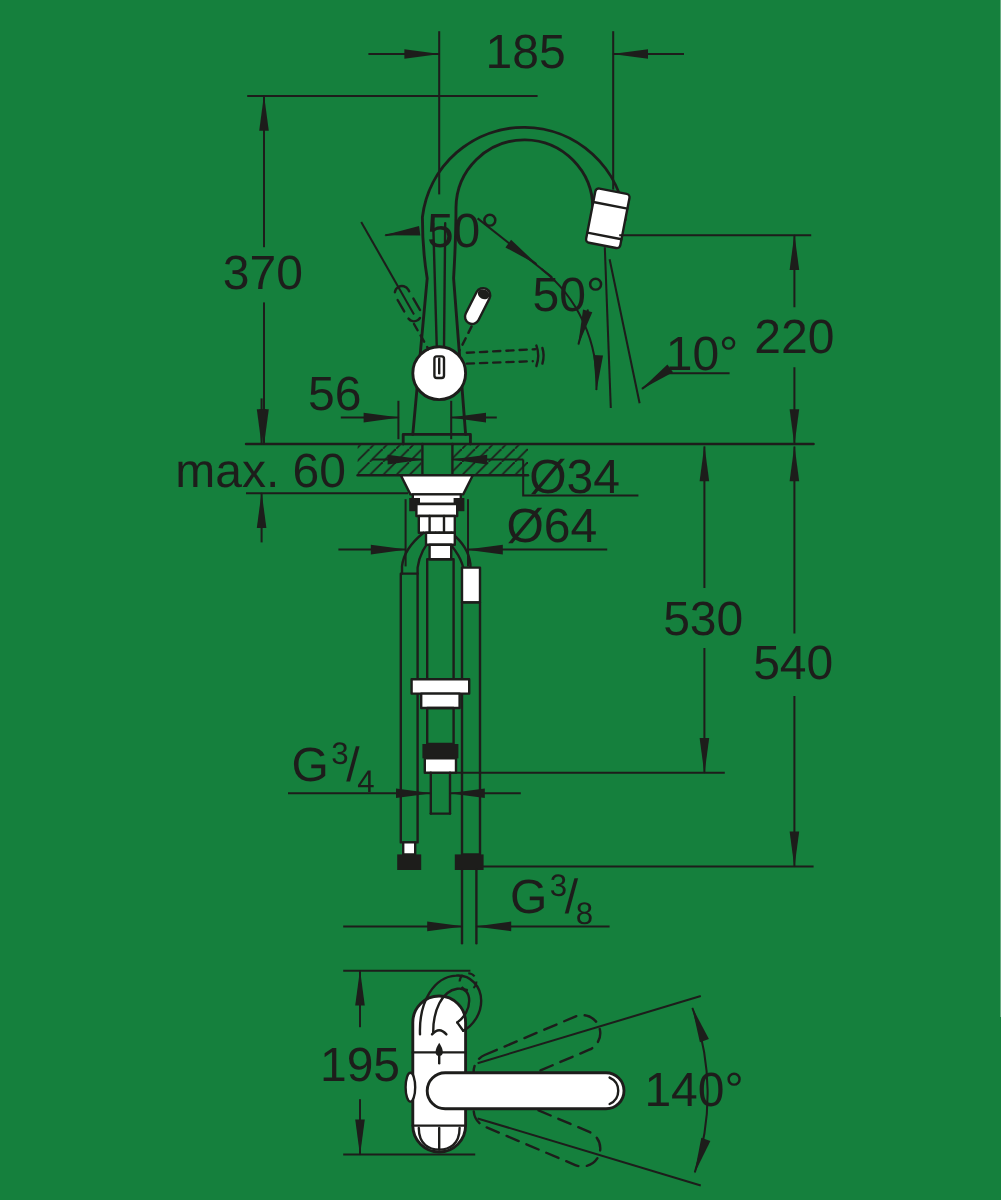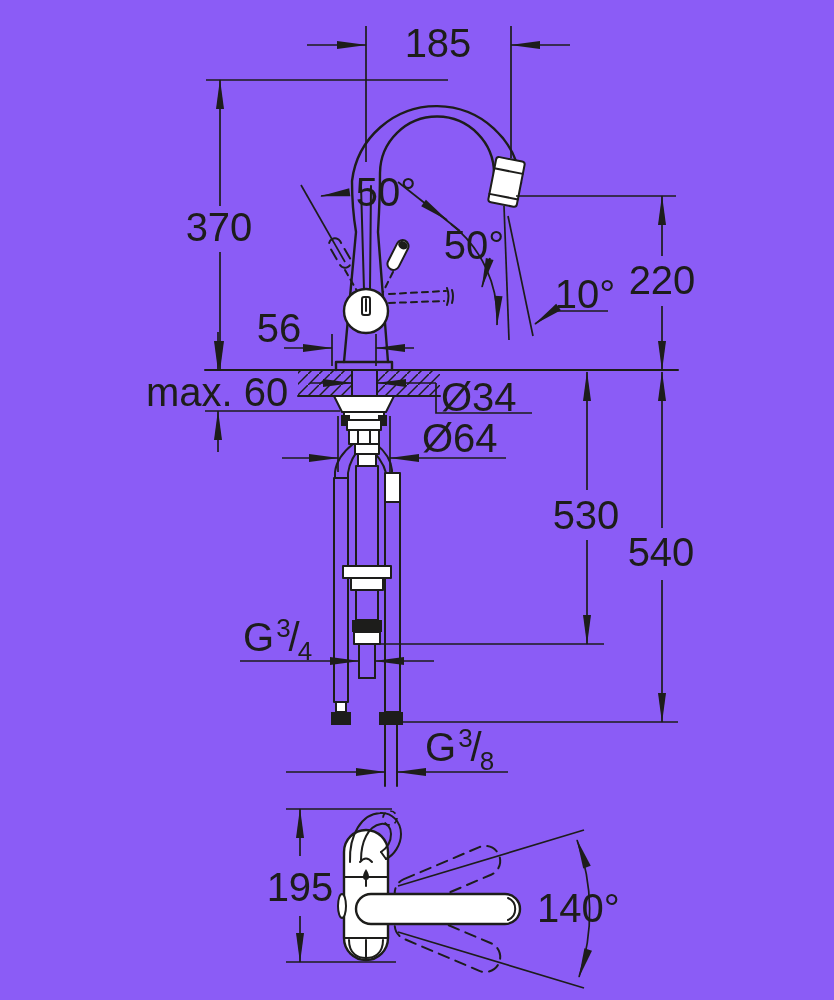--- a/index.html
+++ b/index.html
@@ -1,16 +1,16 @@
 <!DOCTYPE html>
 <html><head>
 <meta charset="utf-8">
 <style>
   html,body { margin:0; padding:0; background:#ffffff; }
-  .sheet { position:relative; width:834px; height:1000px; background:#8b5cf6; overflow:hidden; }
+  .sheet { position:relative; width:834px; height:1000px; background:#15803d; overflow:hidden; }
   svg { position:absolute; inset:0; }
   .ol   { fill:none; stroke:#1d1d1b; stroke-width:2.4; stroke-linecap:round; stroke-linejoin:round; }
   .ol2  { fill:none; stroke:#1d1d1b; stroke-width:2;   stroke-linecap:round; stroke-linejoin:round; }
   .wfill{ fill:#ffffff; }
   .dfill{ fill:#1d1d1b; stroke:none; }
   .dim  { fill:none; stroke:#1d1d1b; stroke-width:1.7; }
   .dash { stroke-dasharray:11 7; }
   .dash2{ stroke-dasharray:6 5; }
   text.t { font-family:"Liberation Sans", sans-serif; font-size:40px; fill:#1d1d1b; }
   text.t .sup { font-size:26px; }

